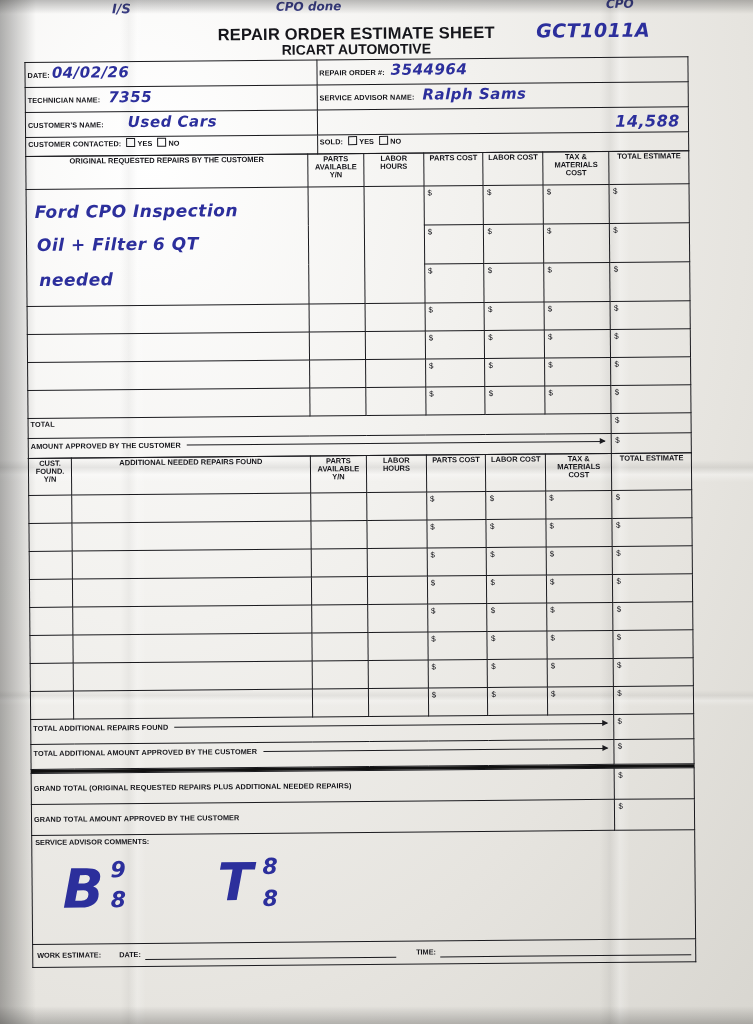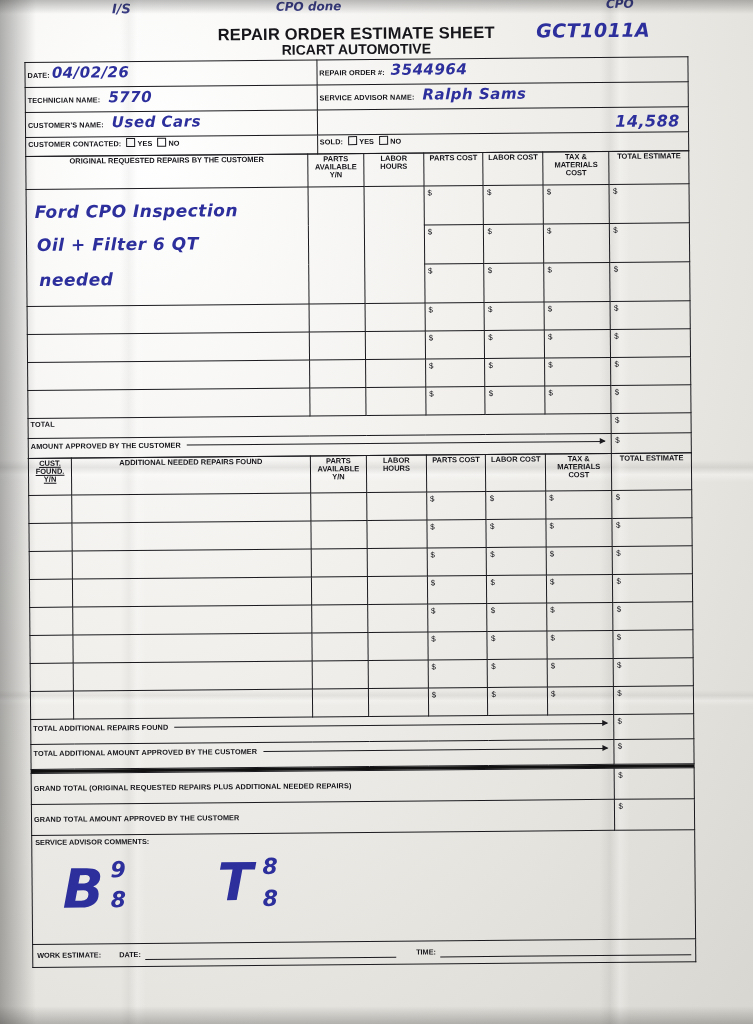--- a/index.html
+++ b/index.html
@@ -196,31 +196,31 @@
           <span class="hand" style="font-size:15px;text-align:center;">04/02/26</span>
         </td>
         <td style="height:22px;">
           <span class="lbl">REPAIR ORDER #:</span>
           <span class="hand" style="font-size:15px;margin-left:4px;text-align:right;">3544964</span>
         </td>
       </tr>
       <tr>
         <td style="height:22px;">
           <span class="lbl">TECHNICIAN NAME:</span>
-          <span class="hand" style="font-size:15px;margin-left:6px;">5770</span>
+          <span class="hand" style="font-size:15px;margin-left:6px;">7355</span>
         </td>
         <td style="height:22px;">
           <span class="lbl">SERVICE ADVISOR NAME:</span>
           <span class="hand" style="font-size:15px;margin-left:6px;">Ralph Sams</span>
         </td>
       </tr>
       <tr>
         <td style="height:22px;">
           <span class="lbl">CUSTOMER'S NAME:</span>
-          <span class="hand" style="font-size:15px;margin-left:6px;">Used Cars</span>
+          <span class="hand" style="font-size:15px;margin-left:22px;">Used Cars</span>
         </td>
         <td style="height:22px;position:relative;">
           <span class="hand" style="position:absolute;right:8px;top:4px;font-size:16px;">14,588</span>
         </td>
       </tr>
       <tr>
         <td style="height:16px;">
           <span class="lbl">CUSTOMER CONTACTED:</span>
           <span class="cb"></span><span class="lbl">YES</span>
           <span class="cb"></span><span class="lbl">NO</span>
@@ -413,21 +413,21 @@
           <col style="width:36%">
           <col style="width:8.5%">
           <col style="width:9%">
         <col style="width:9%">
           <col style="width:9%">
           <col style="width:10%">
           <col style="width:12%">
       </colgroup>
       <tbody>
           <tr>
-        <th class="hdr" style="height:34px;text-decoration:underline;">
+        <th class="hdr" style="height:34px;">
           <span>CUST.</span><br>
           <span>FOUND.</span><br>
           <span>Y/N</span>
         </th>
         <th class="hdr">ADDITIONAL NEEDED REPAIRS FOUND</th>
         <th class="hdr">
           <span>PARTS</span><br>
           <span>AVAILABLE</span><br>
           <span>Y/N</span>
         </th>

